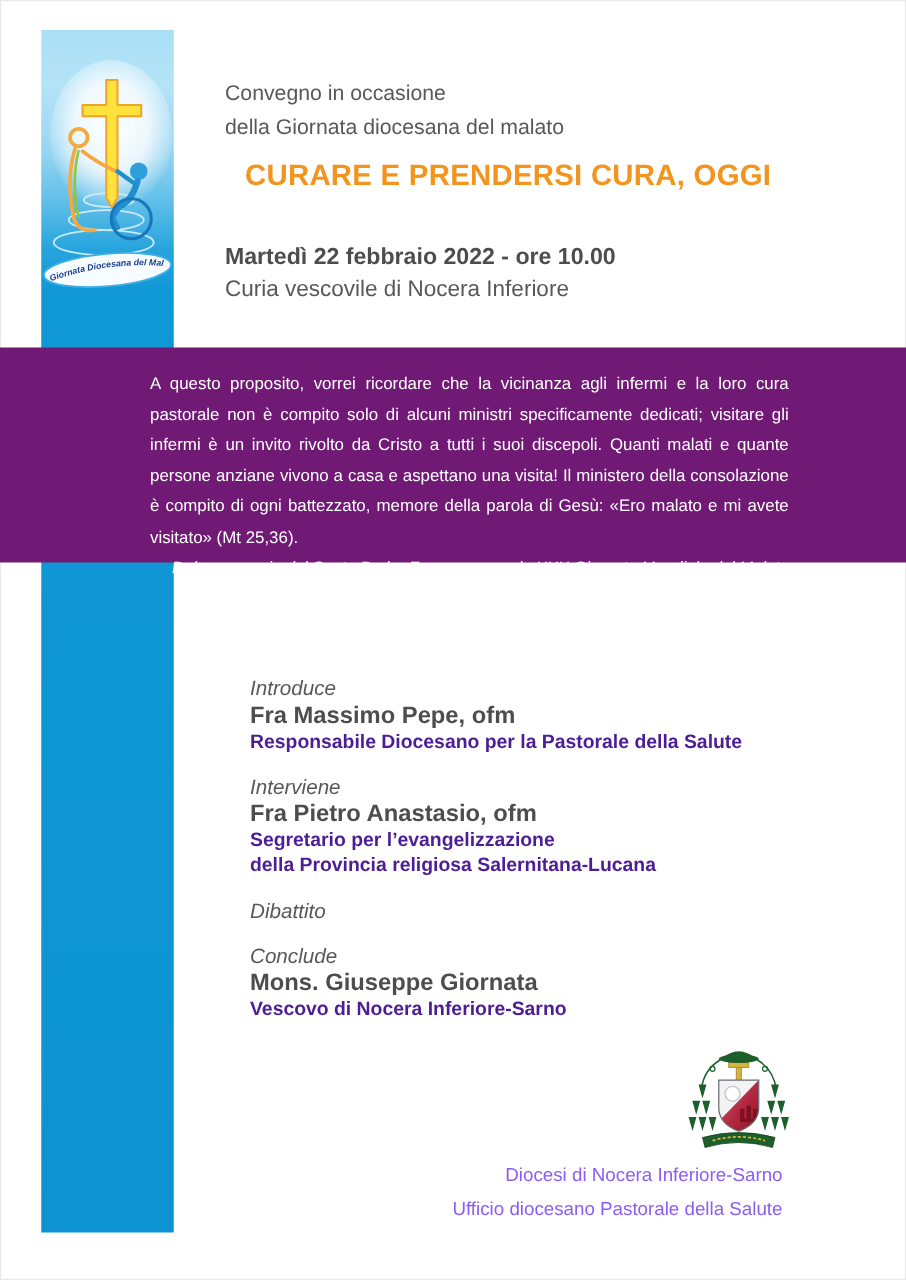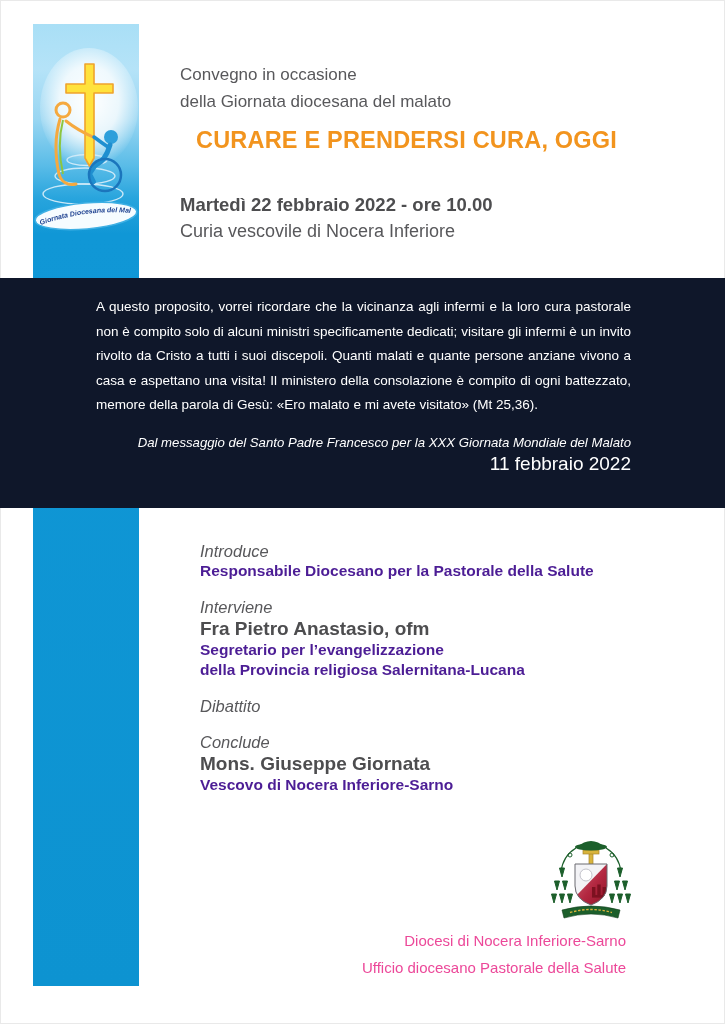--- a/index.html
+++ b/index.html
@@ -28,49 +28,49 @@
     position:absolute; left:196px; top:127px;
     font-size:23.5px; font-weight:bold; letter-spacing:0.2px;
     color:#F2941E; white-space:nowrap;
   }
   .when-block { position:absolute; left:180px; top:191px; white-space:nowrap; }
   .when-date { font-size:18.5px; font-weight:bold; color:#4D4D4F; line-height:27px; }
   .when-venue { font-size:18px; color:#58585B; line-height:26px; }
 
   
   .quote-band {
-    position:absolute; left:0; top:278px; width:725px; height:230px;
-    background:#0f172a; padding:17px 94px 0 96px;
+    position:absolute; left:0; top:278px; width:725px; height:172px;
+    background:#701a75; padding:17px 94px 0 120px;
   }
   .quote-body {
     color:#ffffff; font-size:13.5px; line-height:24.6px;
     text-align:justify;
   }
   .quote-attr {
     color:#ffffff; font-style:italic; font-size:13.2px;
-    text-align:right; margin-top:16px; line-height:17px;
+    text-align:right; margin-top:2px; line-height:17px;
   }
   .quote-date {
     color:#ffffff; font-size:19px; text-align:right;
     line-height:19px; margin-top:3px;
   }
 
   
   .program { position:absolute; left:180px; top:541px; }
   .prog-entry { margin-bottom:16px;margin-left:20px; }
   .prog-role { font-style:italic; font-size:16.5px; color:#58585B; line-height:20px; }
   .prog-name { font-weight:bold; font-size:19px; color:#4D4D4F; line-height:23px; }
   .prog-desc { font-weight:bold; font-size:15.5px; color:#4c1d95; line-height:20px; }
   .prog-name:empty, .prog-desc:empty { display:none; }
 
   
   .crest { position:absolute; left:549px; top:834px; display:block; }
   .footer-org {
     position:absolute; right:99px; top:928px; text-align:right;
-    font-size:15px; line-height:26.5px; color:#ec4899;
+    font-size:15px; line-height:26.5px; color:#8b5cf6;
   }
 </style>
 </head>
 <body>
 
 <div class="page">
 
   <div class="blue-band">
     <svg class="logo-svg" width="106" height="214" viewBox="0 0 106 214" xmlns="http://www.w3.org/2000/svg">
       <defs>
@@ -130,20 +130,21 @@
 
   <div class="quote-band">
     <div class="quote-body">A questo proposito, vorrei ricordare che la vicinanza agli infermi e la loro cura pastorale non è compito solo di alcuni ministri specificamente dedicati; visitare gli infermi è un invito rivolto da Cristo a tutti i suoi discepoli. Quanti malati e quante persone anziane vivono a casa e aspettano una visita! Il ministero della consolazione è compito di ogni battezzato, memore della parola di Gesù: «Ero malato e mi avete visitato» (Mt 25,36).</div>
     <div class="quote-attr">Dal messaggio del Santo Padre Francesco per la XXX Giornata Mondiale del Malato</div>
     <div class="quote-date">11 febbraio 2022</div>
   </div>
 
   <div class="program">
     <div class="prog-entry">
       <div class="prog-role">Introduce</div>
+      <div class="prog-name">Fra Massimo Pepe, ofm</div>
       <div class="prog-desc">Responsabile Diocesano per la Pastorale della Salute</div>
 
     </div>
     <div class="prog-entry">
       <div class="prog-role">Interviene</div>
       <div class="prog-name">Fra Pietro Anastasio, ofm</div>
       <div class="prog-desc">Segretario per l’evangelizzazione</div>
       <div class="prog-desc">della Provincia religiosa Salernitana-Lucana</div>
     </div>
     <div class="prog-entry">

